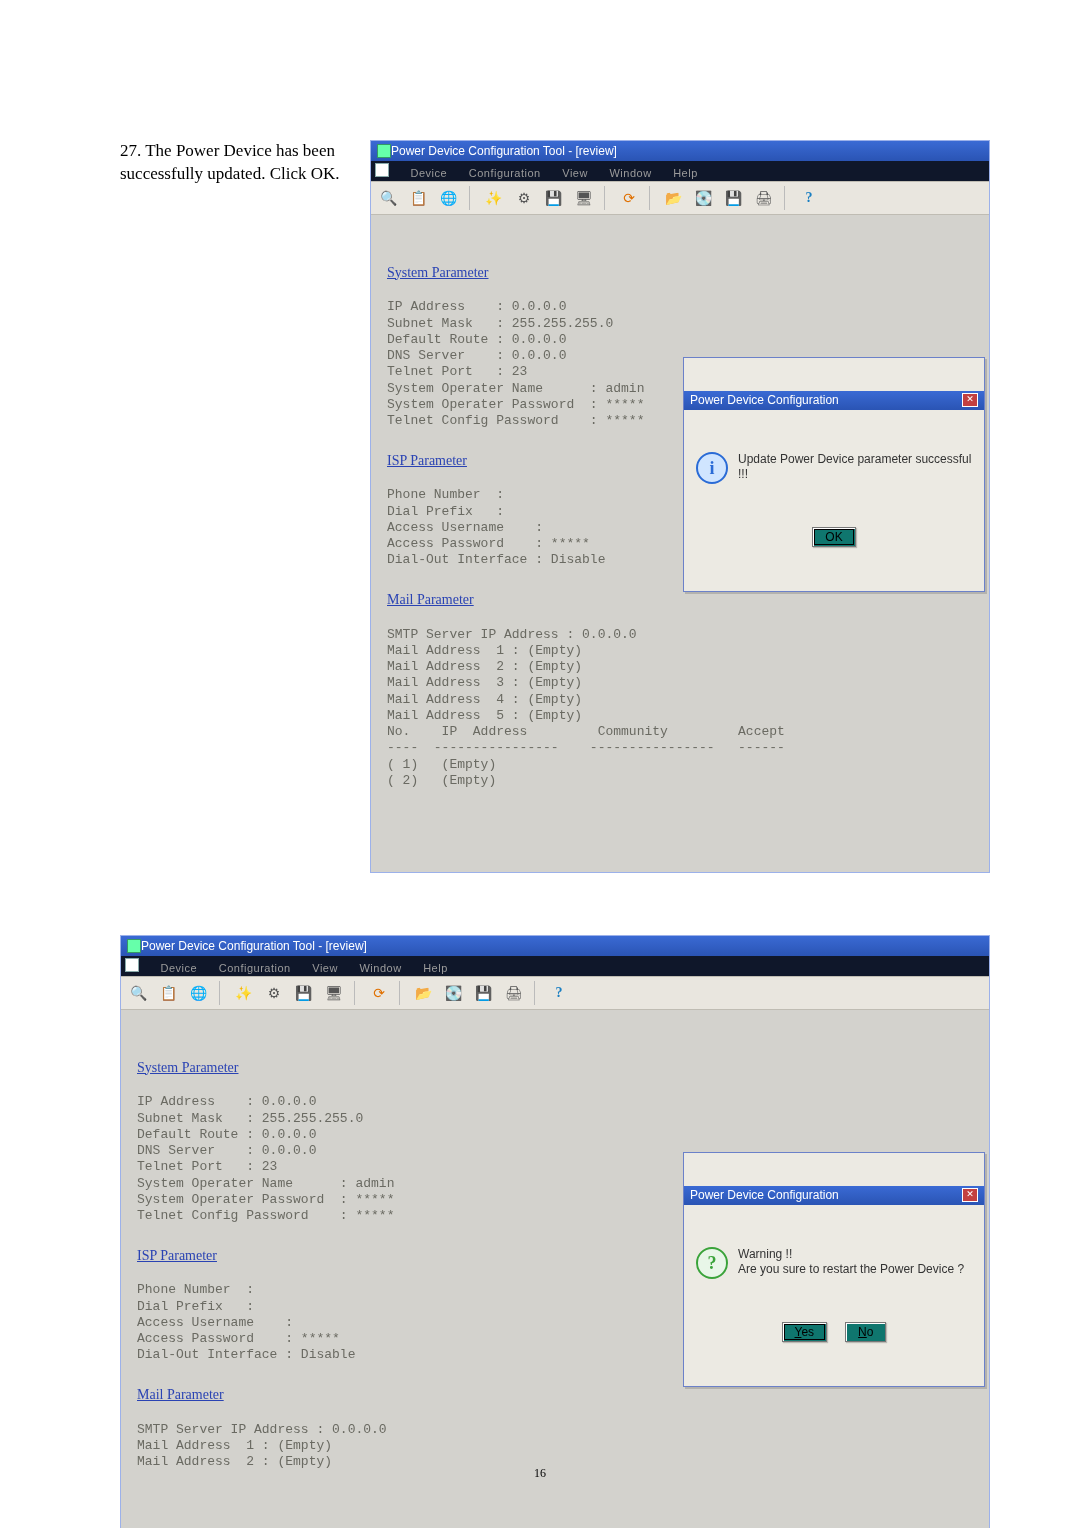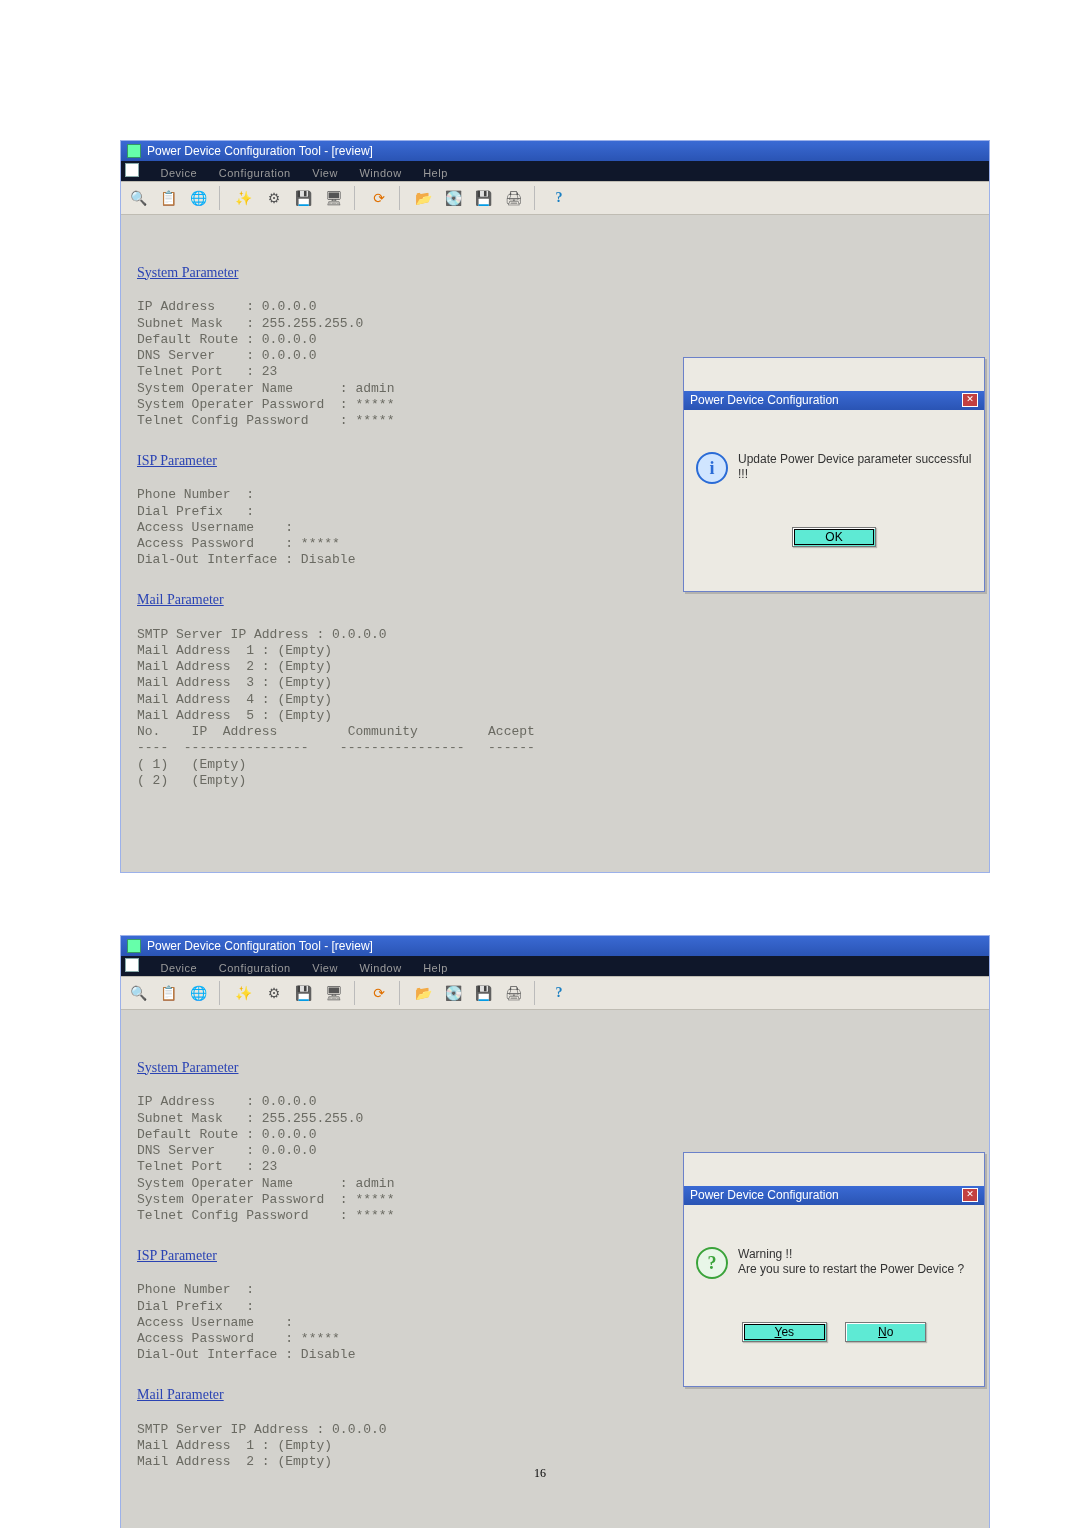--- a/index.html
+++ b/index.html
@@ -2,48 +2,52 @@
 <html><head>
 <meta charset="utf-8">
 <style>
   html,body{margin:0;padding:0;background:#fff;font-family:"Times New Roman",serif;color:#000}
   .page{width:1080px;height:1528px;position:relative;box-sizing:border-box;padding:140px 90px 40px 120px}
   .step{display:flex;align-items:flex-start;gap:20px}
   .step-text{width:230px;font-size:17px;line-height:1.35}
   .step-text .num{display:inline}
   .underline{text-decoration:underline}
   .app-window{flex:1;min-width:0;border:1px solid #9cb1ea;background:#d3d2cd}
-  .app-titlebar{background:linear-gradient(#3a6ad4,#2a54b4);color:#fff;font-family:Tahoma,sans-serif;font-size:12px;padding:3px 6px;display:flex;align-items:center;gap:6px}
+  .app-titlebar{background:linear-gradient(#3a6ad4,#2a54b4);color:#fff;font-family:Tahoma,sans-serif;font-size:12px;padding:3px 6px;display:flex;align-items:center;}
   .mini-ico{width:12px;height:12px;background:#6fa;border:1px solid #396}
   .app-menubar{background:#0f172a;padding:2px 4px;font-family:Tahoma,sans-serif;font-size:11px;color:#9b9b9b;letter-spacing:.5px;border-bottom:1px solid #bfbcb3}
   .app-menubar span{margin-right:18px}
   .doc-ico{display:inline-block;width:12px;height:12px;margin-right:4px;background:#fff;border:1px solid #8aa}
   .app-toolbar{background:#e9e6df;padding:4px 6px;display:flex;align-items:center;gap:6px;border-bottom:1px solid #bfbcb3}
   .tbtn{width:24px;height:24px;display:flex;align-items:center;justify-content:center;font-size:14px;color:#555}
   .sep{width:4px;height:24px;border-left:1px solid #bbb;margin:0 2px}
   .app-content{position:relative;background:#d3d2cd;padding:10px 16px 18px;font-family:"Courier New",monospace;font-size:13px;color:#6a6a62;white-space:pre;line-height:1.25;min-height:420px}
   .section-title{font-family:"Times New Roman",serif;color:#2a43b3;text-decoration:underline;font-size:14px;margin:6px 0 2px;white-space:normal}
   .popup{position:absolute;background:#eceae3;border:1px solid #6b81c9;box-shadow:2px 2px 0 rgba(0,0,0,.15);font-family:Tahoma,sans-serif}
   .popup-title{background:linear-gradient(#3a6ad4,#2a54b4);color:#fff;font-size:12px;padding:2px 6px;display:flex;justify-content:space-between;}
   .popup-title .close{width:14px;height:12px;background:#c34040;border:1px solid #fff;font-size:9px;display:flex;align-items:center;justify-content:center}
   .popup-body{padding:10px 12px;display:flex;gap:10px;font-size:12px;color:#333}
   .info-icon{width:28px;height:28px;border-radius:50%;background:#d0e5ff;border:2px solid #2a6bd6;color:#2a6bd6;display:flex;align-items:center;justify-content:center;font-weight:bold;font-family:Georgia,serif;font-size:18px;flex-shrink:0}
   .q-icon{width:28px;height:28px;border-radius:50%;background:#e8f6e8;border:2px solid #3aa33a;color:#3aa33a;display:flex;align-items:center;justify-content:center;font-weight:bold;font-family:Georgia,serif;font-size:18px;flex-shrink:0}
   .popup-buttons{display:flex;justify-content:center;gap:18px;padding:0 12px 12px}
-  .btn{font-family:Tahoma,sans-serif;font-size:12px;padding:2px 32px;background:#5eead4;border:1px solid #777;box-shadow:1px 1px 0 #fff inset,1px 1px 1px rgba(0,0,0,.2)}
+  .btn{font-family:Tahoma,sans-serif;font-size:12px;padding:2px 12px;background:#0f766e;border:1px solid #777;box-shadow:1px 1px 0 #fff inset,1px 1px 1px rgba(0,0,0,.2)}
   .btn.default{outline:1px solid #000;outline-offset:-3px}
   .page-num{position:absolute;bottom:47px;left:0;right:0;text-align:center;font-size:12px}
   .spacer{height:62px}
 </style>
 </head>
 <body>
 
 <div class="page">
 
   <div class="step">
+    <div class="step-text">
+      <span class="num">27.</span>
+      <span>The Power Device has been successfully updated.  Click OK.</span>
+    </div>
     <div class="app-window">
       <div class="app-titlebar">
         <span class="mini-ico"></span>
         <span>Power Device Configuration Tool - [review]</span>
       </div>
       <div class="app-menubar">
         <span class="doc-ico"></span>
         <span>Device</span>
         <span>Configuration</span>
         <span>View</span>

